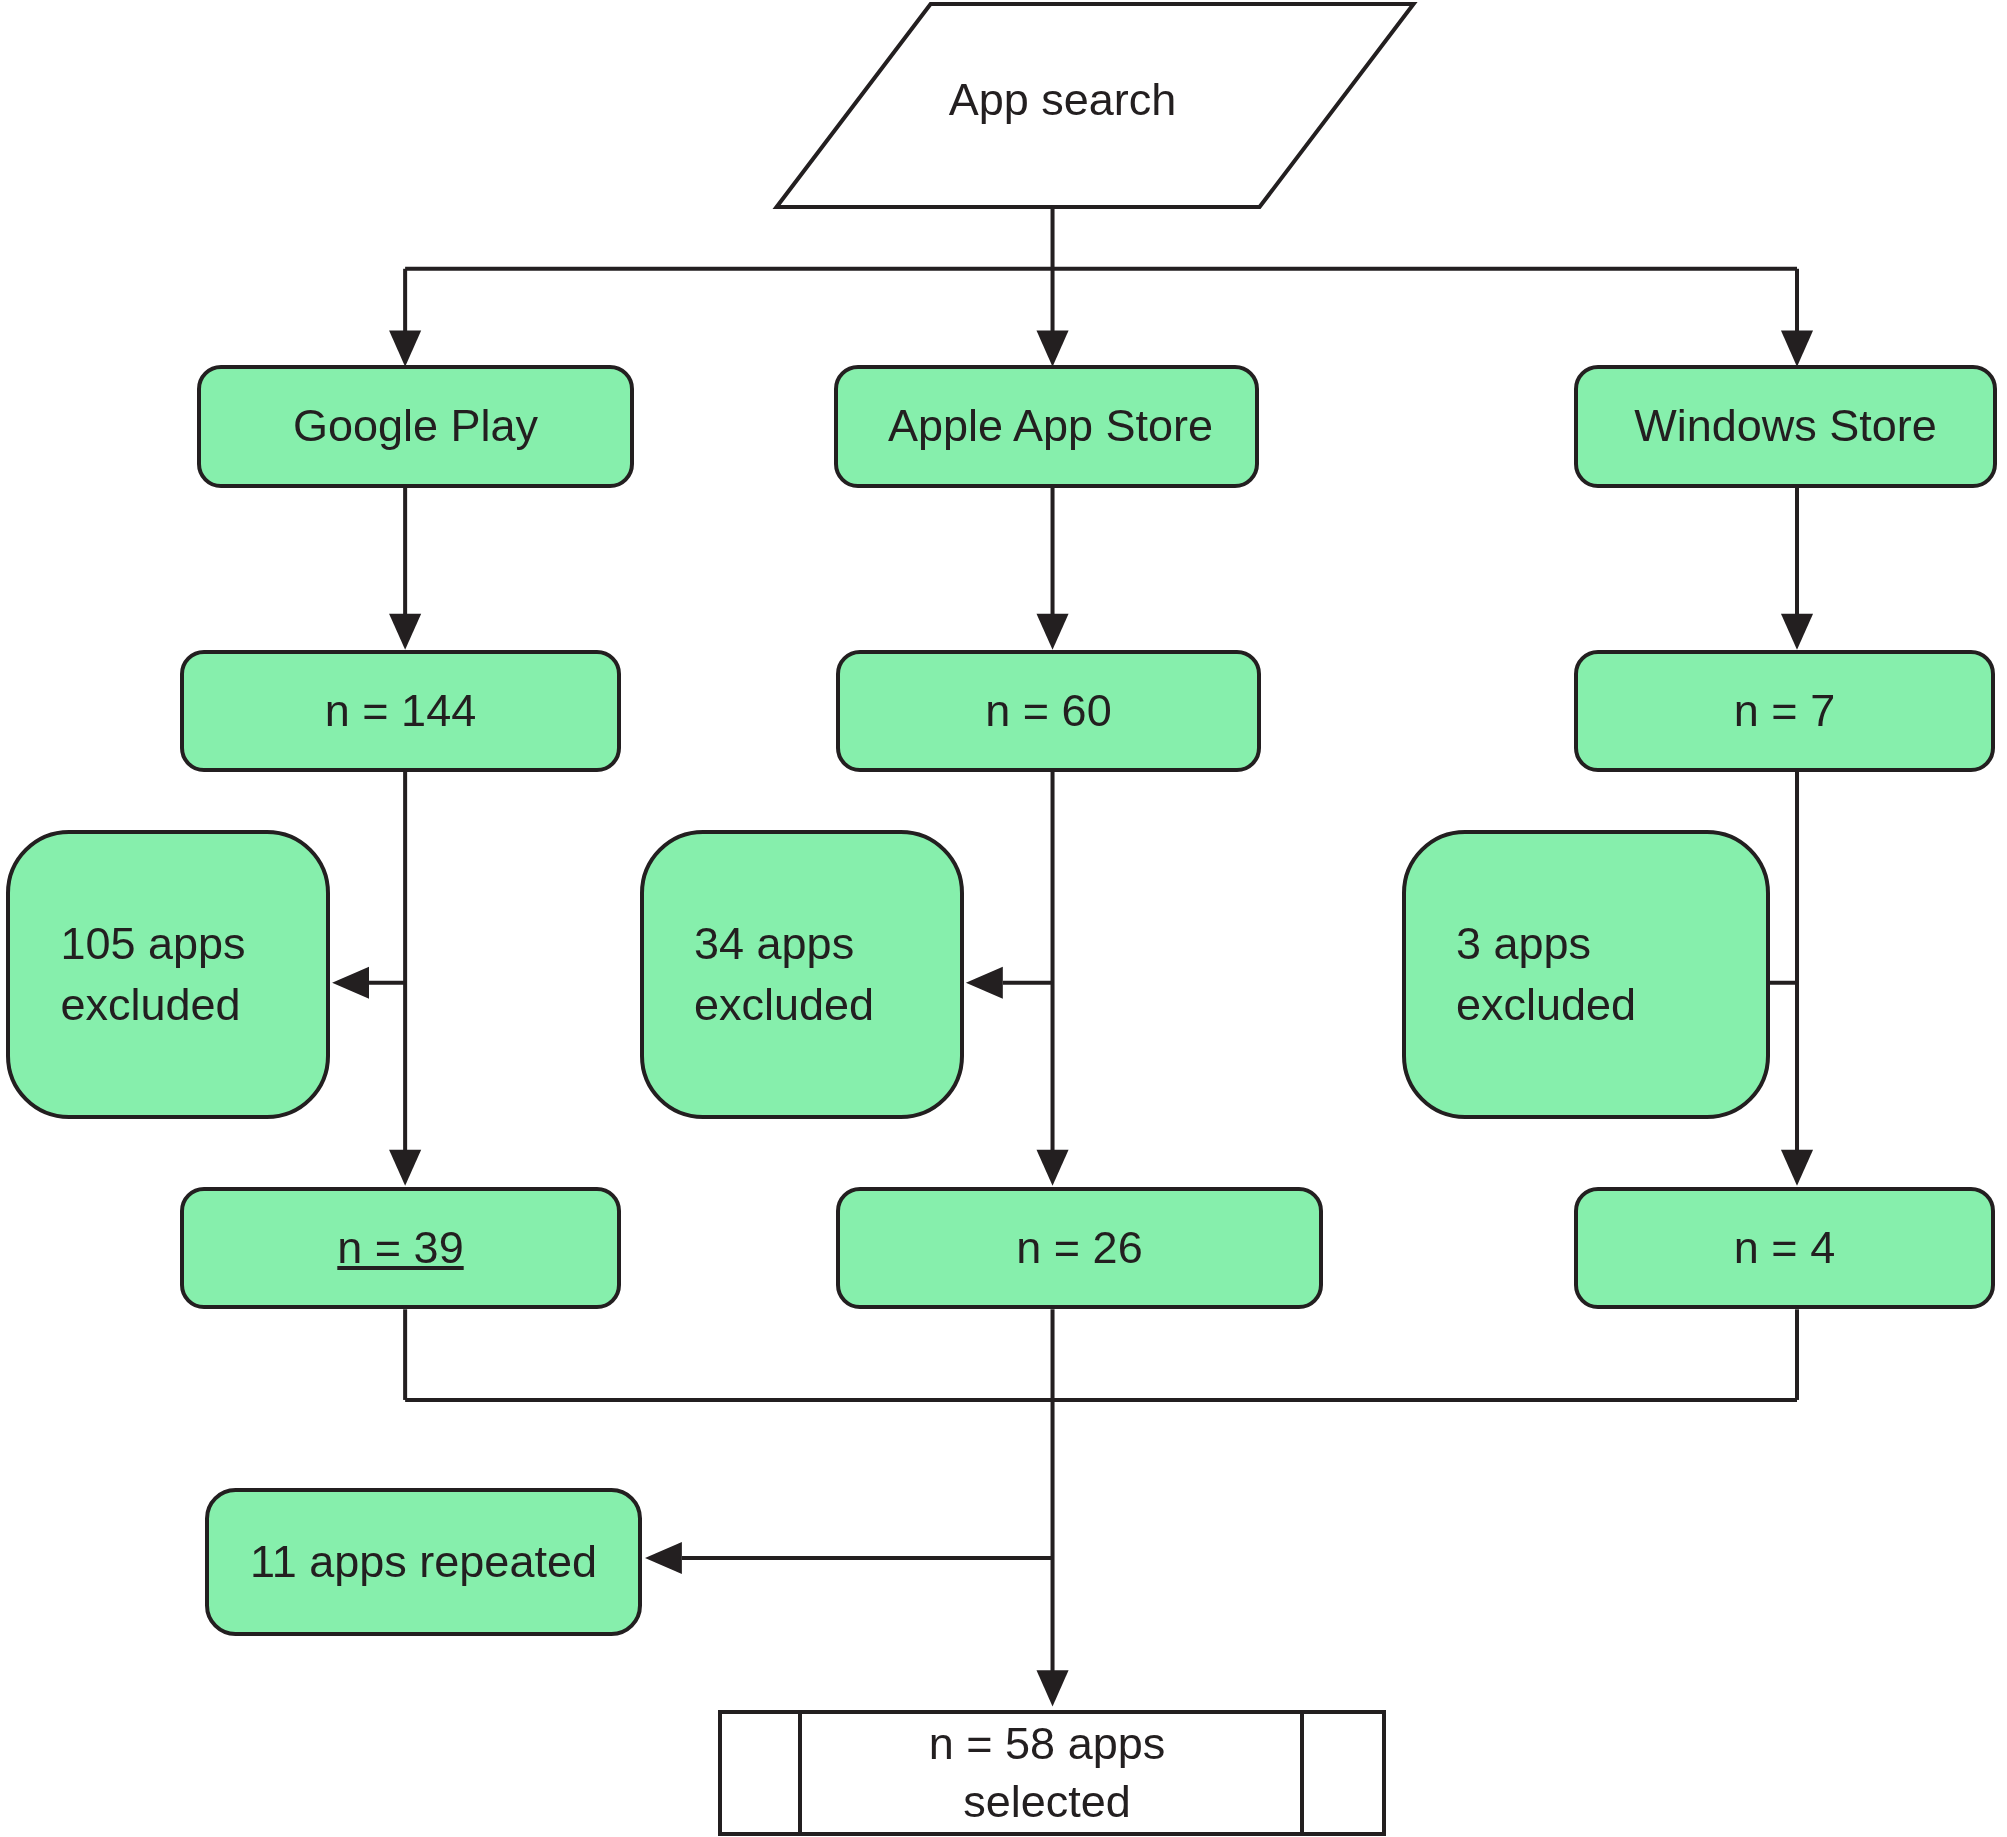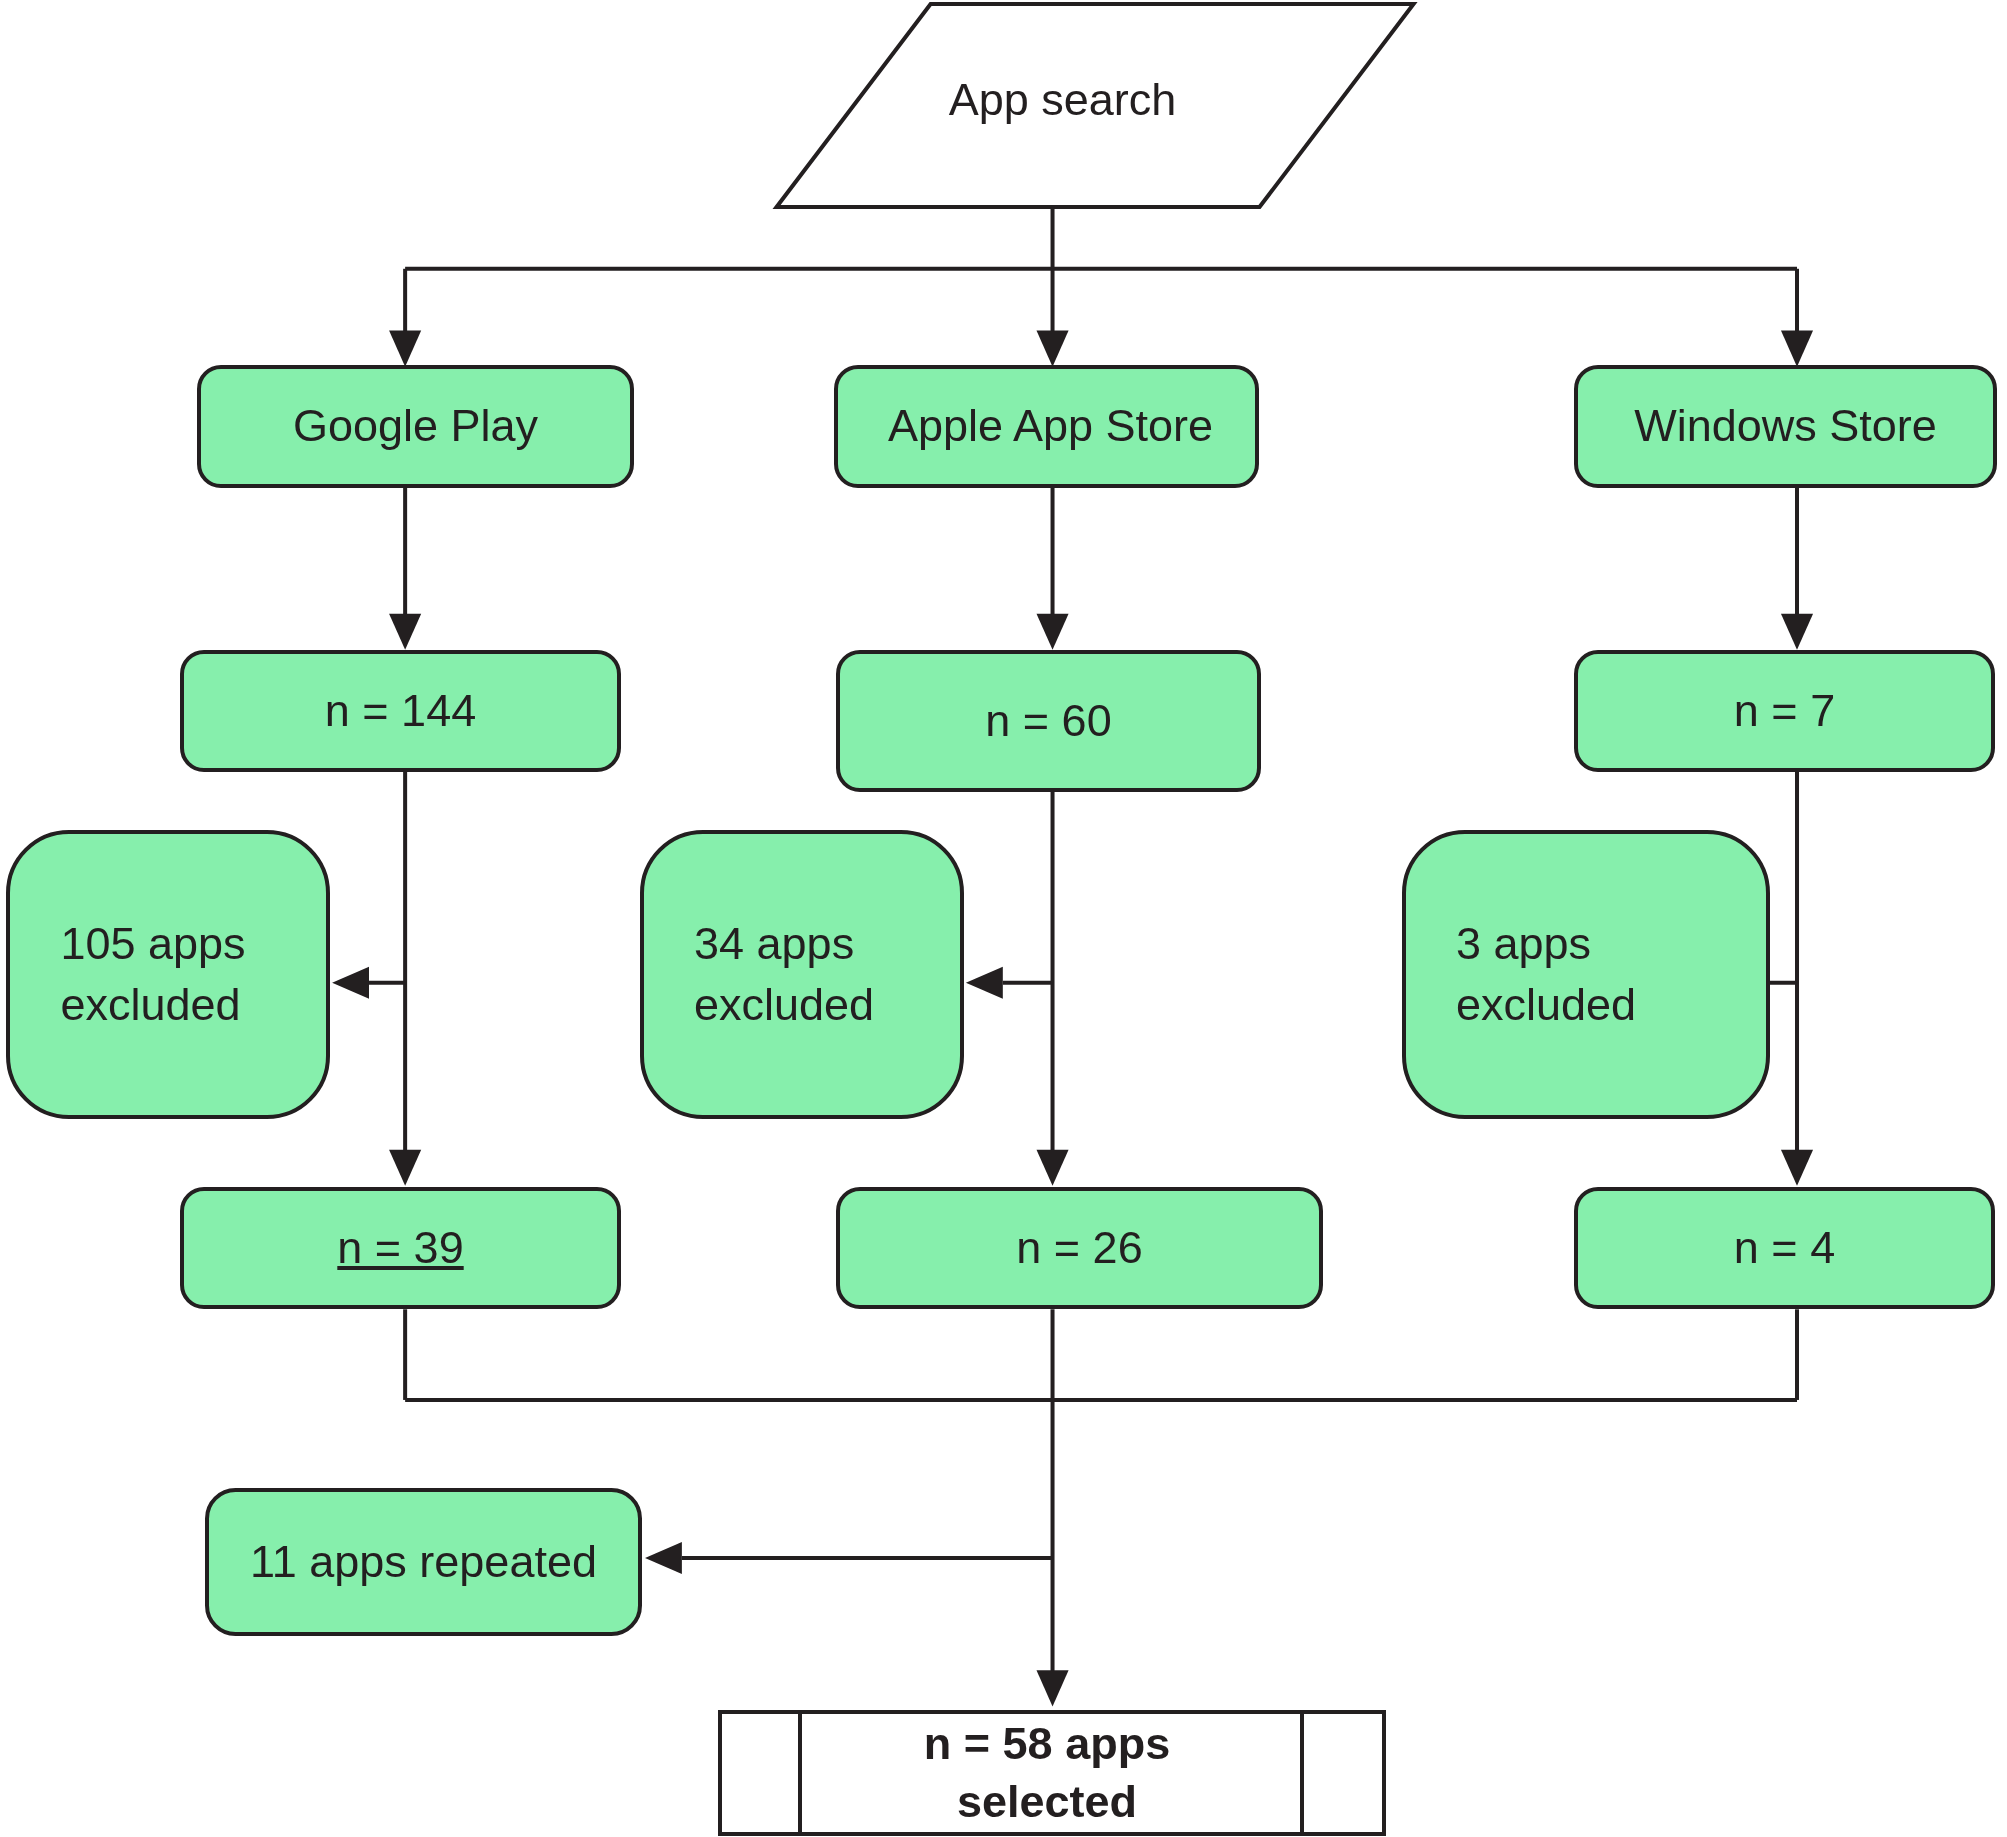--- a/index.html
+++ b/index.html
@@ -62,21 +62,20 @@
   .final-text {
     position: absolute;
     left: 80px; right: 90px; top: 0; bottom: 0;
     display: flex;
     flex-direction: column;
     align-items: center;
     justify-content: center;
     font-size: 45px;
     line-height: 1.3;
     text-align: center;
-    font-weight: bold;
   }
 </style>
 </head>
 <body>
 
 <div class="canvas">
 
   <svg class="wires" viewBox="0 0 2503 2291" xmlns="http://www.w3.org/2000/svg">
     <g stroke="#231f20" stroke-width="5" fill="none">
 
@@ -126,21 +125,21 @@
     </g>
   </svg>
 
   <div class="shape-label" style="left:850px; top:28px; width:425px; height:144px;">App search</div>
 
   <div class="node" style="left:197px; top:365px; width:437px; height:123px;">Google Play</div>
   <div class="node" style="left:834px; top:365px; width:425px; height:123px;padding-left:8px;">Apple App Store</div>
   <div class="node" style="left:1574px; top:365px; width:423px; height:123px;">Windows Store</div>
 
   <div class="node" style="left:180px; top:650px; width:441px; height:122px;">n = 144</div>
-  <div class="node" style="left:836px; top:650px; width:425px; height:142px;">n = 60</div>
+  <div class="node" style="left:836px; top:650px; width:425px; height:122px;">n = 60</div>
   <div class="node" style="left:1574px; top:650px; width:421px; height:122px;">n = 7</div>
 
   <div class="node excluded" style="left:6.4px; top:830px; width:324px; height:289px;">105 apps
 excluded</div>
   <div class="node excluded" style="left:640px; top:830px; width:324px; height:289px;">34 apps
 excluded</div>
   <div class="node excluded" style="left:1402px; top:830px; width:368px; height:289px;">3 apps
 excluded</div>
 
   <div class="node" style="left:180px; top:1187px; width:441px; height:122px;text-decoration:underline;">n = 39</div>

